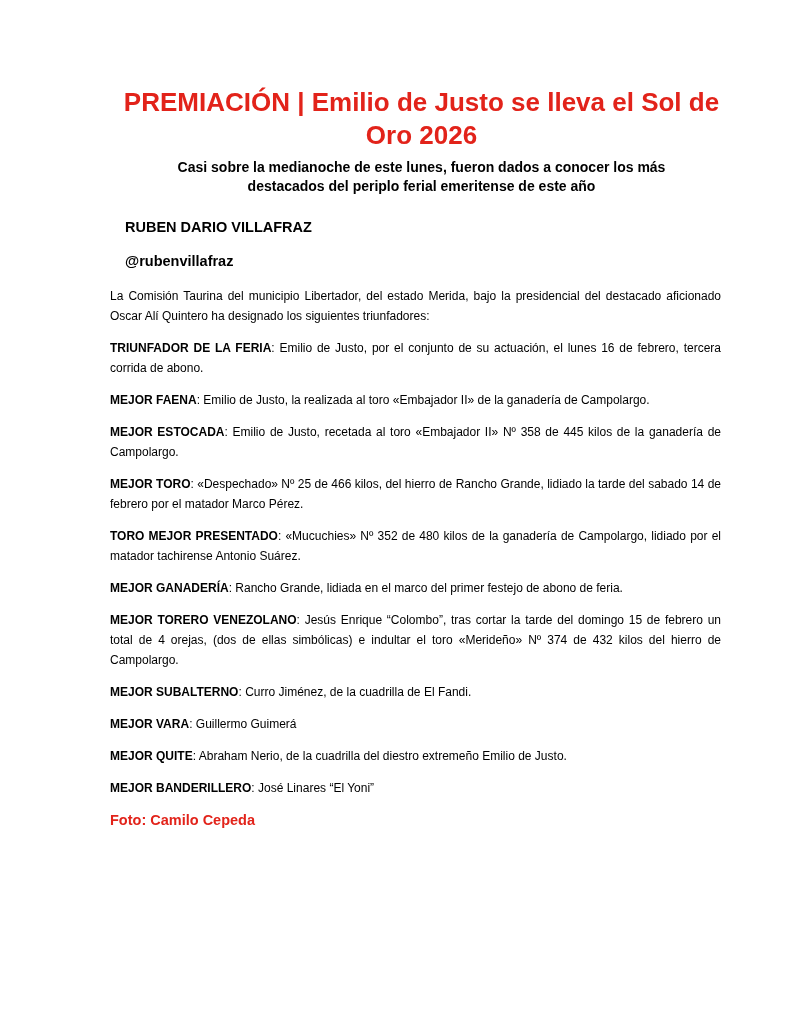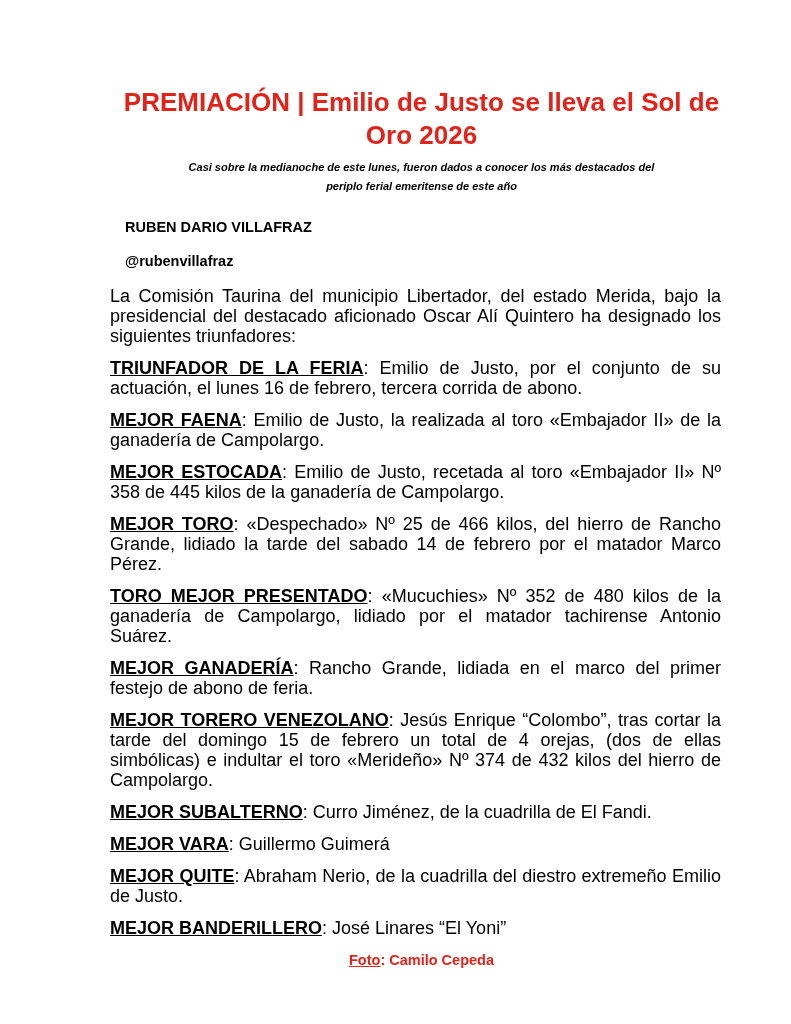--- a/index.html
+++ b/index.html
@@ -22,51 +22,48 @@
     margin: 0 0 6px 0;
     font-size: 26px;
     line-height: 33px;
     font-weight: bold;
     text-align: center;
     color: var(--accent, #e2231a);
   }
   .subtitle {
     margin: 0 auto 22px auto;
     max-width: 502px;
-    font-size: 11px;
+    font-size: 14px;
     line-height: 19px;
     font-weight: bold;
-    font-style: italic;
     text-align: center;
     color: #000000;
   }
   .byline {
     margin: 0 0 14px 0;
     font-size: 14.5px;
     line-height: 19px;
     font-weight: bold;
   }
   .byline div { margin: 15px; }
   .para {
     margin: 0 12px 12px 0;
-    font-size: 18px;
+    font-size: 12px;
     line-height: 20px;
     text-align: justify;
   }
   .award-label {
     font-weight: bold;
-    text-decoration: underline;
   }
   .photo-credit {
     margin: 0;
     font-size: 14.5px;
     line-height: 20px;
     font-weight: bold;
     color: var(--accent, #e2231a);
-    text-align: center;
   }
   .photo-credit .award-label { color: var(--accent, #e2231a); }
 </style>
 </head>
 <body>
 
 <div class="page" style="--accent: #e2231a;">
 
   <h1 class="headline">PREMIACIÓN | Emilio de Justo se lleva el Sol de Oro 2026</h1>
 

